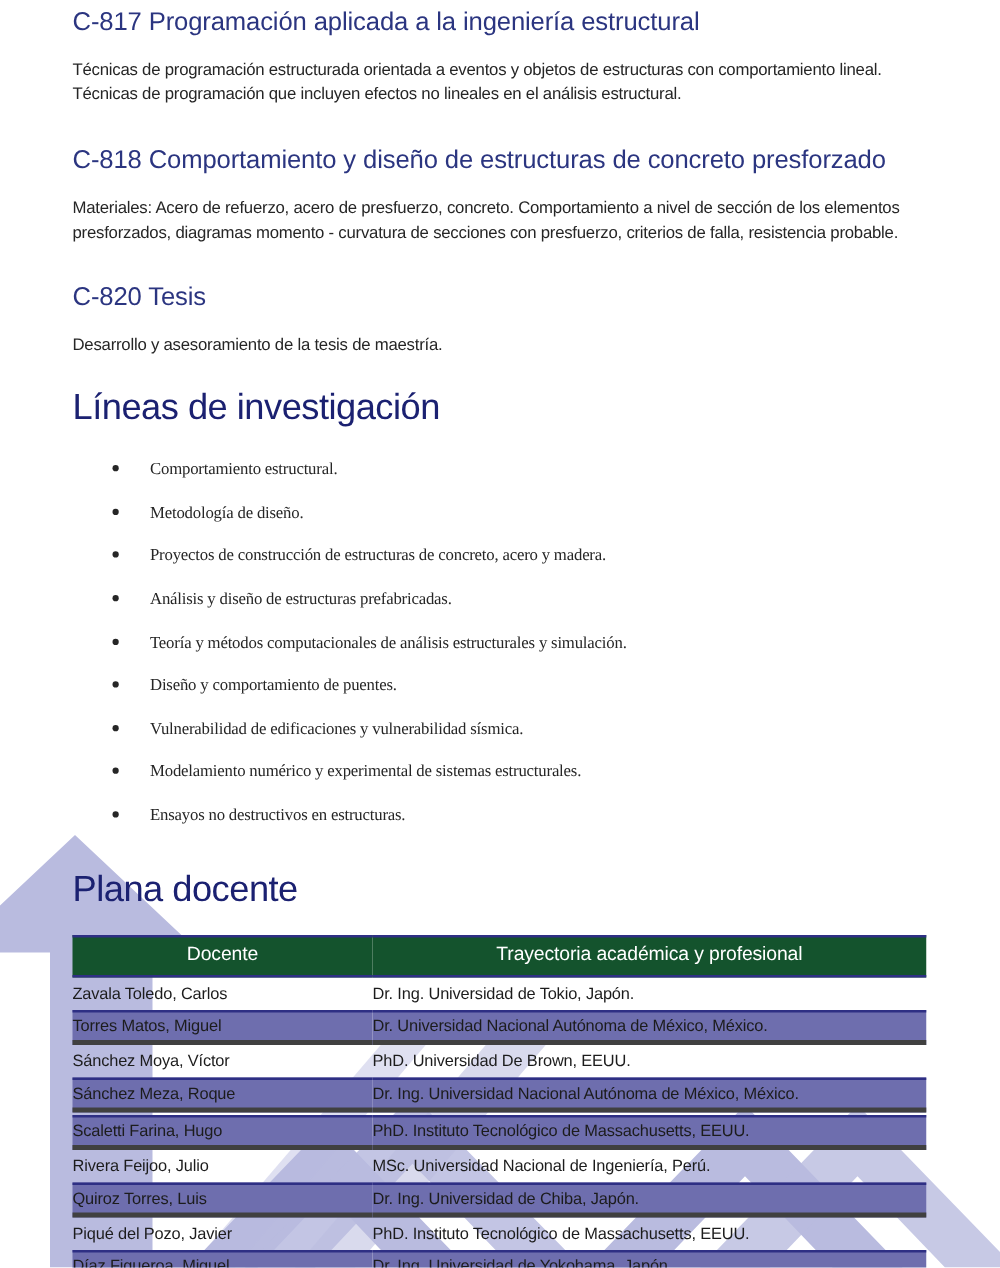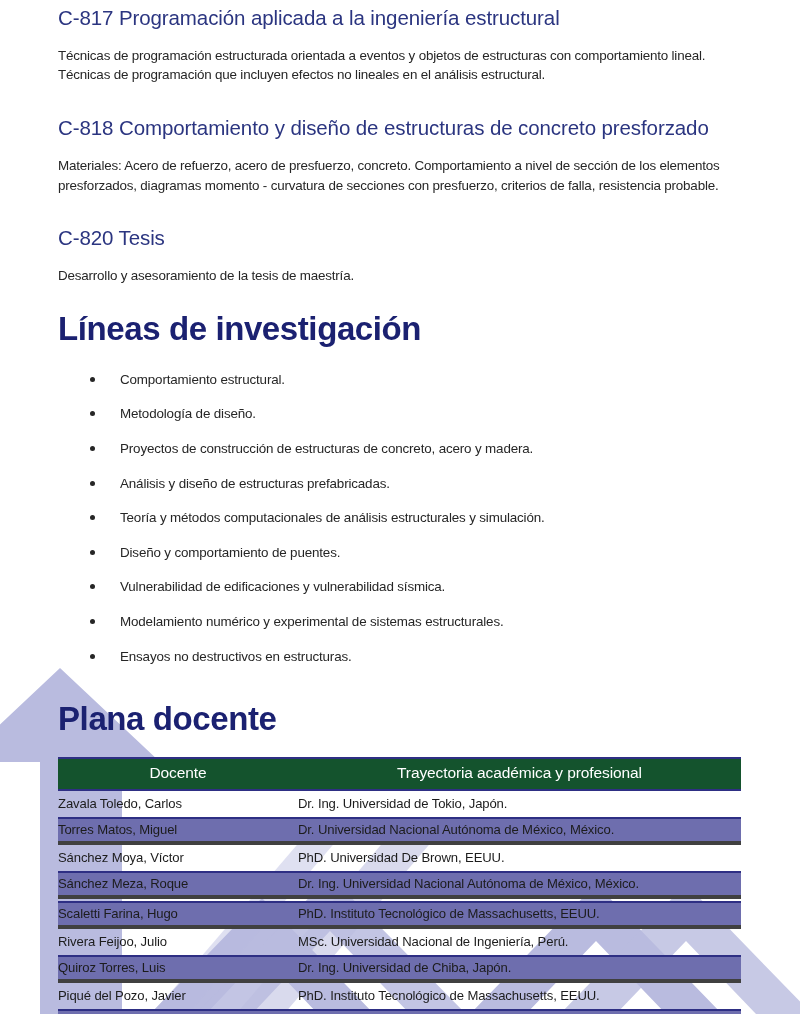--- a/index.html
+++ b/index.html
@@ -56,36 +56,36 @@
     font-family: "Liberation Sans", sans-serif;
     font-size: 13.4px;
     color: #262626;
     line-height: 1.45;
     margin: 0;
     letter-spacing: -0.18px;
   }
 
   h1.section-title {
     font-family: "Liberation Sans", sans-serif;
-    font-weight: 700;
-    font-size: 33px;
+    font-weight: 400;
+    font-size: 29px;
     color: #1b2171;
     margin: 0;
     letter-spacing: -0.4px;
     line-height: 1.15;
   }
 
   ul.research-list {
     list-style: none;
     margin: 0;
     padding: 0;
   }
   ul.research-list li {
     position: relative;
-    font-family: Liberation Sans, sans-serif;
+    font-family: Liberation Serif, serif;
     font-size: 13.4px;
     color: #262626;
     padding-left: 62px;
     margin: 0 0 18.5px 0;
     letter-spacing: -0.15px;
     line-height: 1.2;
   }
   ul.research-list li .bullet-dot {
     position: absolute;
     left: 32px;

